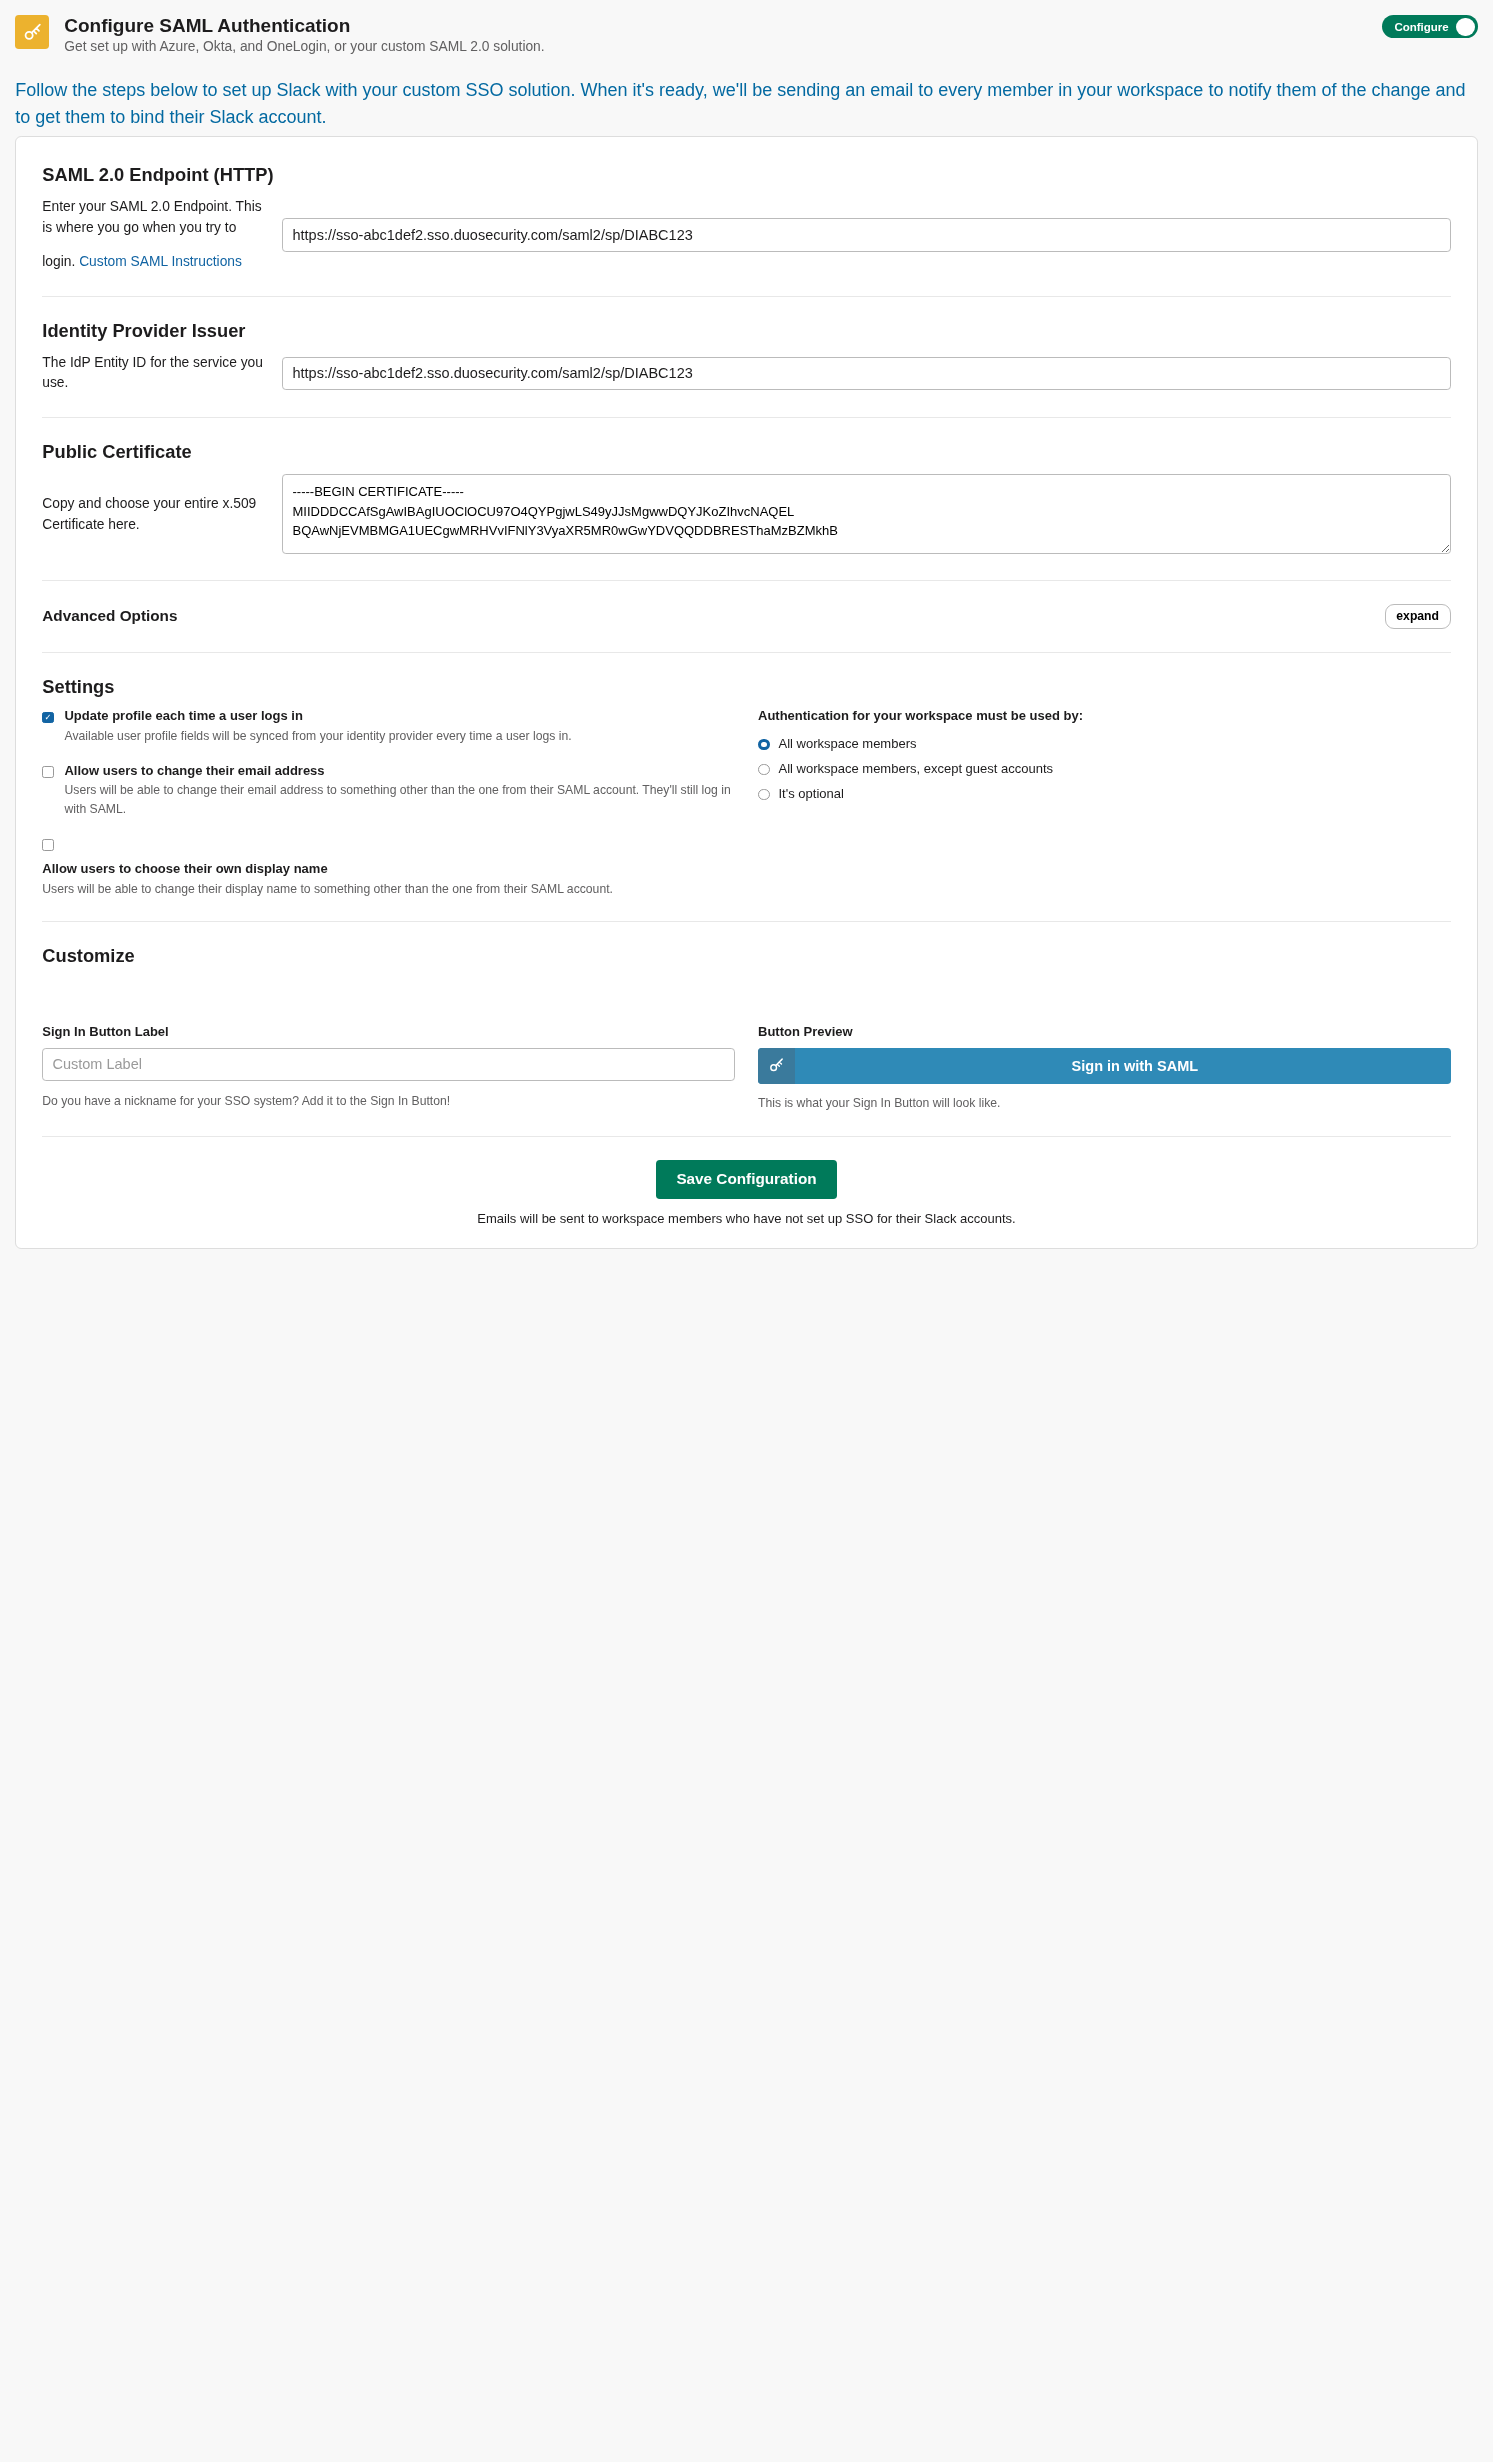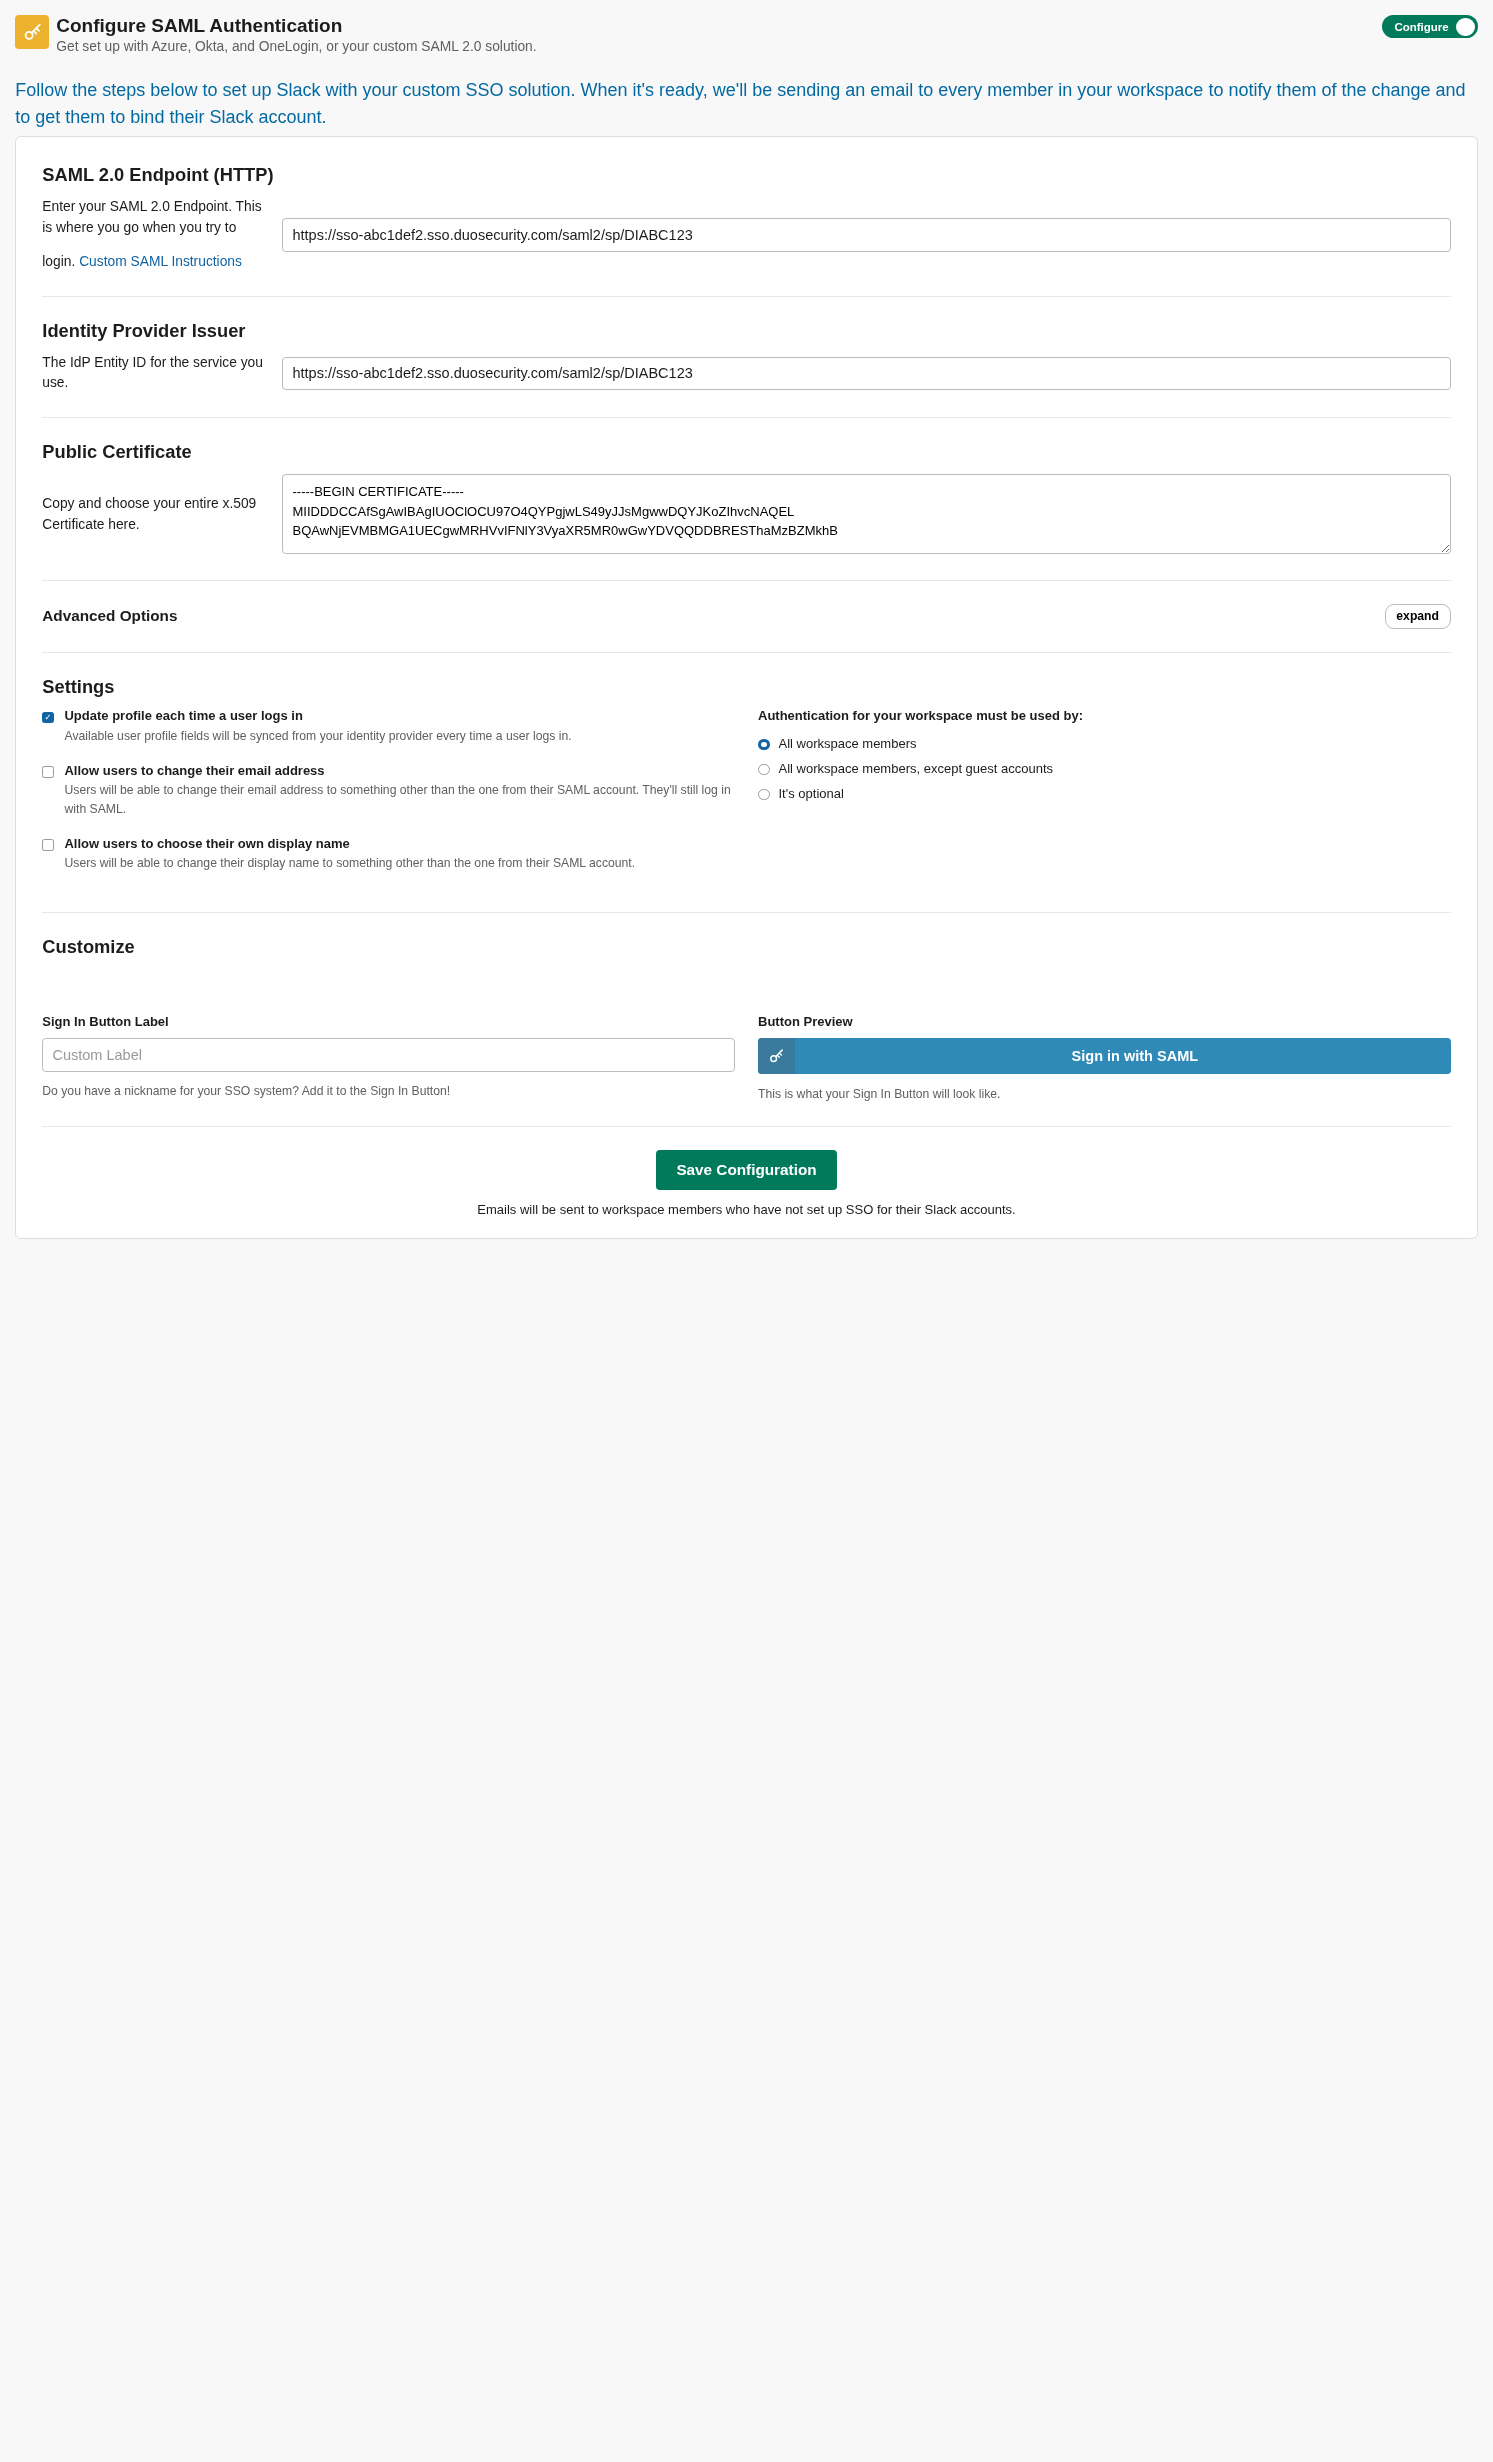--- a/index.html
+++ b/index.html
@@ -9,21 +9,21 @@
     color: #1d1c1d;
     padding: 15.3px;
     font-size: 14px;
   }
   .header-row {
     display: flex;
     align-items: flex-start;
     justify-content: space-between;
     margin-bottom: 23px;
   }
-  .header-left { display: flex; align-items: flex-start; gap: 7px; }
+  .header-left { display: flex; align-items: flex-start; gap: 15px; }
   .header-icon {
     width: 34px; height: 34px;
     background: #ecb22e;
     border-radius: 3.8px;
     display: flex; align-items: center; justify-content: center;
     flex-shrink: 0;
   }
   .header-icon svg { width: 21.4px; height: 21.4px; stroke: #fff; fill: none; stroke-width: 2; }
   .header-title {
     font-size: 19px;
@@ -136,21 +136,21 @@
   .settings-col {
     flex: 1;
     min-width: 0;
   }
   .check-item {
     display: flex;
     align-items: flex-start;
     gap: 10.7px;
     margin-bottom: 18.3px;
   }
-  .check-item:last-child { margin-bottom: 16px; }
+  .check-item:last-child { margin-bottom: 0; flex-direction: column; }
   .ck-box, .rd-box {
     width: 11.5px; height: 11.5px;
     border: 0.8px solid #999;
     border-radius: 2.3px;
     margin-top: 3.1px;
     flex-shrink: 0;
     display: flex; align-items: center; justify-content: center;
     font-size: 8.4px;
     color: #fff;
   }

